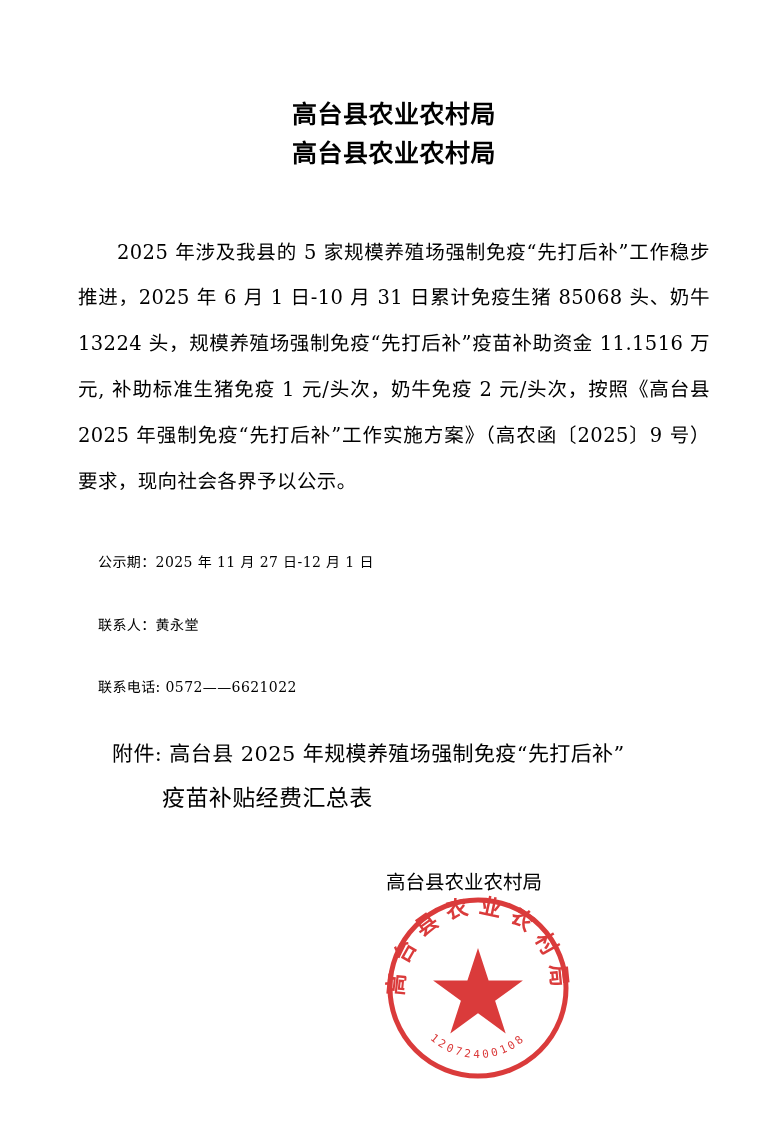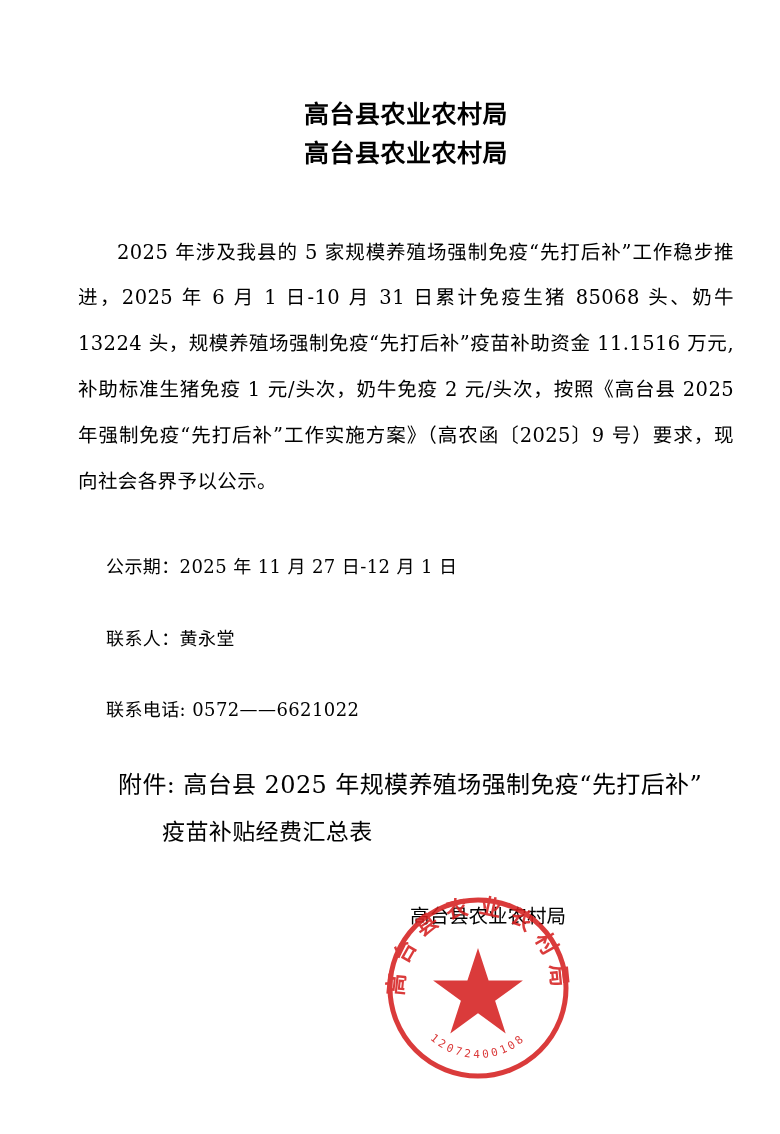--- a/index.html
+++ b/index.html
@@ -15,21 +15,21 @@
     font-family: "DejaVu Serif", "Liberation Serif", serif;
     color: #000000;
     overflow: hidden;
   }
 
   .page {
     position: relative;
     width: 780px;
     height: 1134px;
     box-sizing: border-box;
-    padding: 96px 38px 40px 70px;
+    padding: 96px 62px 40px 70px;
   }
 
   
   .title-block {
     text-align: center;
     font-weight: bold;
     font-size: 25px;
     line-height: 1.55;
     letter-spacing: 0.5px;
     margin: 0 auto;
@@ -57,28 +57,28 @@
     text-indent: 2em;
     text-align: justify;
   }
 
   .gap-1 { height: 34px; }
   .gap-2 { height: 30px; }
 
   .line-plain {
     margin: 0;
     text-indent: 2em;
-    font-size: 18px;
+    font-size: 14px;
     line-height: 2.3;
   }
 
   .attach {
     margin: 0;
     text-indent: 2em;
-    font-size: 24px;
+    font-size: 21px;
     line-height: 2.0;
   }
   .attach-second {
     margin: 0;
     text-indent: 4em;
     font-size: 23px;
     line-height: 2.0;
   }
 
   

